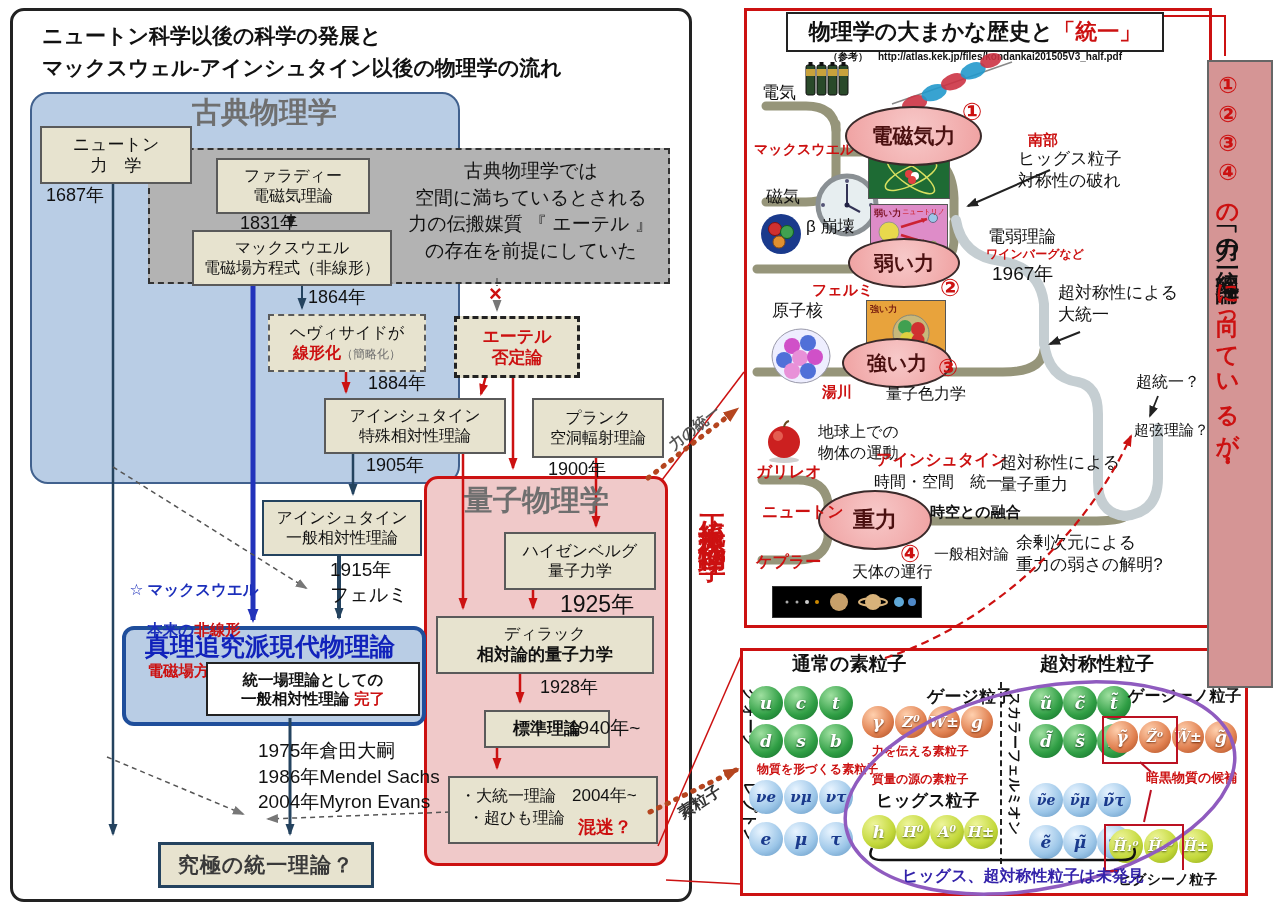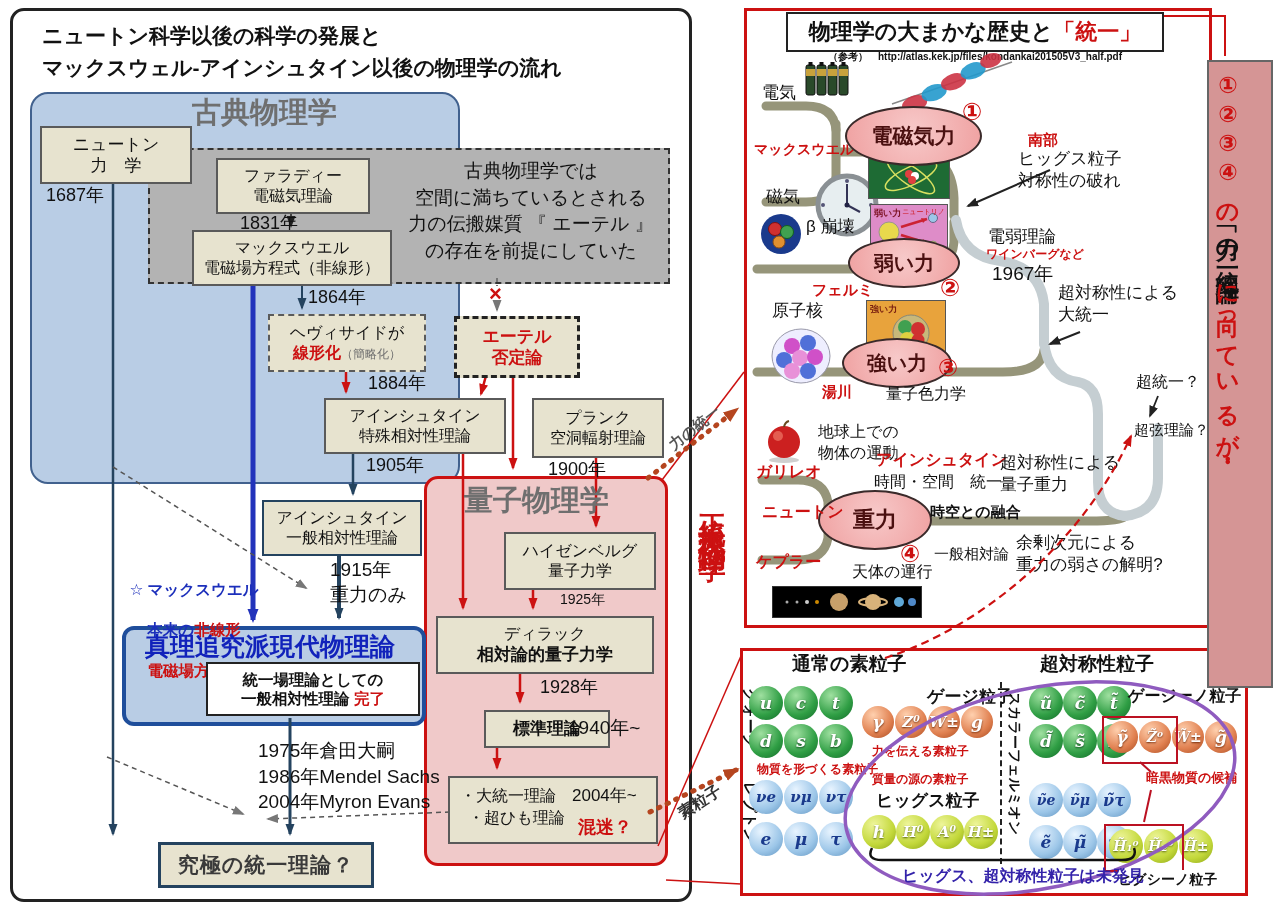--- a/index.html
+++ b/index.html
@@ -163,21 +163,21 @@
 
   <div class="box" style="left:532px;top:398px;width:128px;height:56px;">
     <span>プランク
 空洞輻射理論</span></div>
   <div class="lbl" style="left:548px;top:458px;font-size:18px;">1900年</div>
 
   <div class="box" style="left:262px;top:500px;width:156px;height:52px;border-color:#24435f;">
     <span>アインシュタイン
 一般相対性理論</span></div>
   <div class="lbl" style="left:330px;top:558px;font-size:19px;">1915年
-重力のみ</div>
+フェルミ</div>
 
   <div class="lbl b" style="left:118px;top:560px;width:152px;text-align:center;font-size:15.5px;">
     <span class="blue">☆ マックスウエル</span><br>
     <span class="blue">本来の</span><span class="red">非線形</span><br>
     <span class="red">電磁場方程式</span>
   </div>
 
   <div class="lbl b" style="left:122px;top:630px;width:296px;text-align:center;font-size:25px;color:#1122bb;">真理追究派現代物理論</div>
   <div class="box" style="left:206px;top:662px;width:210px;height:50px;border-color:#222;background:#fff;">
     <span class="b" style="font-size:15.5px;"><span>統一場理論としての
@@ -189,21 +189,21 @@
 2004年Myron Evans</div>
 
   <div class="box" style="left:158px;top:842px;width:210px;height:40px;border:3px solid #24435f;">
     <span class="b" style="font-size:21px;color:#3a3a3a;letter-spacing:1px;">究極の統一理論？</span></div>
 
   <div class="lbl b gray" style="left:464px;top:482px;font-size:29px;">量子物理学</div>
 
   <div class="box" style="left:504px;top:532px;width:148px;height:54px;">
     <span>ハイゼンベルグ
 量子力学</span></div>
-  <div class="lbl" style="left:560px;top:590px;font-size:14px;text-align:center;">1925年</div>
+  <div class="lbl" style="left:560px;top:590px;font-size:23px;text-align:center;">1925年</div>
 
   <div class="box" style="left:436px;top:616px;width:214px;height:54px;flex-direction:column;">
     <span>ディラック</span>
     <span class="b" style="font-size:17px;">相対論的量子力学</span></div>
   <div class="lbl" style="left:540px;top:676px;font-size:18px;">1928年</div>
 
   <div class="box" style="left:436px;top:710px;width:122px;height:34px;margin-left:48px;">
     <span class="b" style="font-size:17px;">標準理論</span></div>
   <div class="lbl" style="left:568px;top:716px;font-size:19px;">1940年~</div>
 

